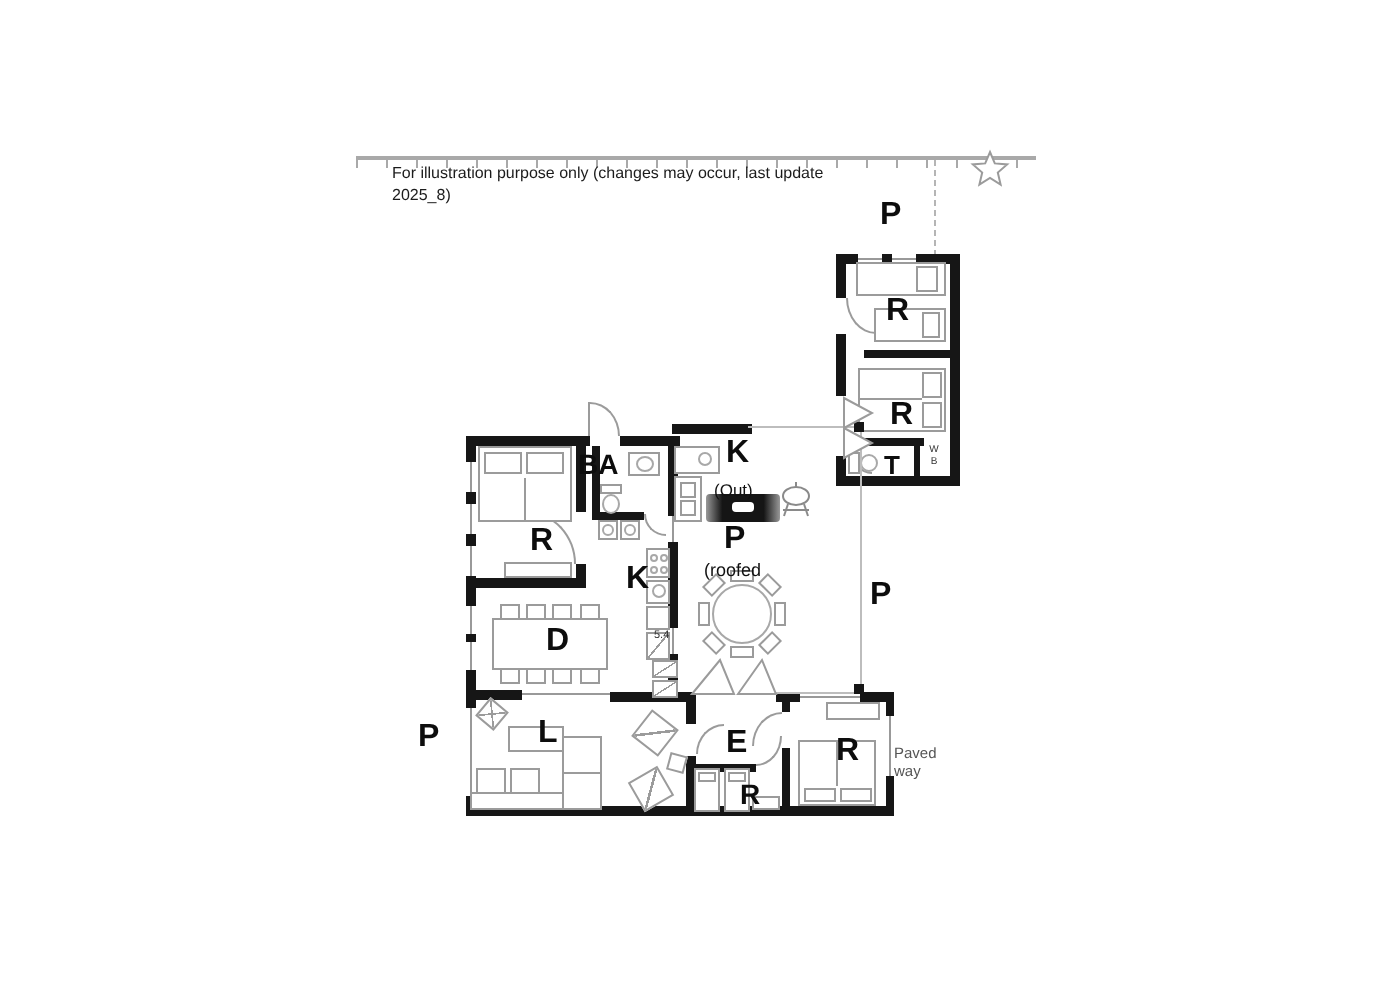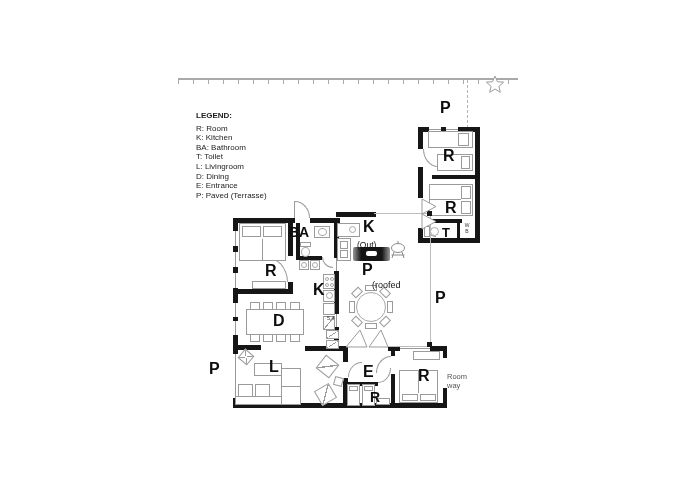--- a/index.html
+++ b/index.html
@@ -44,32 +44,25 @@
 </style>
 </head>
 <body>
 
 <div class="canvas">
 
   <div class="fence"></div>
   <div class="fenceticks"></div>
   <div class="dashline"></div>
 
-
-  <div class="legend">
-    <div class="t">LEGEND:</div>
-    <div>R: Room</div>
-    <div>K: Kitchen</div>
-    <div>BA: Bathroom</div>
-    <div>T: Toilet</div>
-    <div>L: Livingroom</div>
-    <div>D: Dining</div>
-    <div>E: Entrance</div>
-    <div>P: Paved (Terrasse)</div>
+  <div class="anno">
+    <span style="display:block">For illustration purpose only (changes may occur, last update</span>
+    <span style="display:block">2025_8)</span>
   </div>
+
 
   <div class="w" style="left:418px;top:127px;width:62px;height:5px"></div>
   <div class="w" style="left:475px;top:127px;width:5px;height:116px"></div>
   <div class="w" style="left:418px;top:238px;width:62px;height:5px"></div>
   <div class="w" style="left:418px;top:127px;width:5px;height:22px"></div>
   <div class="w" style="left:418px;top:167px;width:5px;height:31px"></div>
   <div class="w" style="left:418px;top:228px;width:5px;height:15px"></div>
 
   <div class="winh" style="left:429px;top:127px;width:12px;height:5px"></div>
   <div class="winh" style="left:446px;top:127px;width:12px;height:5px"></div>
@@ -252,28 +245,28 @@
       <line x1="391.5" y1="255" x2="404.5" y2="255"></line>
     </g>
   </svg>
 
   <span class="lbl" style="left:440px;top:100px">P</span>
   <span class="lbl" style="left:435px;top:290px">P</span>
   <span class="lbl" style="left:209px;top:361px">P</span>
   <span class="lbl" style="left:363px;top:219px">K</span>
   <span class="note" style="left:357px;top:241px">(Out)</span>
   <span class="lbl" style="left:362px;top:262px">P</span>
-  <span class="note" style="left:372px;top:281px;font-size:9px">(roofed</span>
+  <span class="note" style="left:352px;top:281px;font-size:9px">(roofed</span>
   <span class="lbl" style="left:265px;top:263px">R</span>
   <span class="lbl md" style="left:289px;top:225px">BA</span>
   <span class="lbl" style="left:313px;top:282px">K</span>
   <span class="lbl" style="left:273px;top:313px">D</span>
   <span class="lbl" style="left:269px;top:359px">L</span>
   <span class="lbl" style="left:363px;top:364px">E</span>
   <span class="lbl md" style="left:370px;top:390px">R</span>
   <span class="lbl" style="left:418px;top:368px">R</span>
   <span class="tinytxt" style="left:327px;top:315px;font-size:5.5px">5.4</span>
   <div class="tinytxt" style="left:447px;top:372px;font-size:7.5px;line-height:9px;color:#555">
-    <span style="display:block">Room</span>
+    <span style="display:block">Paved</span>
     <span style="display:block">way</span>
   </div>
 
 </div>
 
 </body></html>

